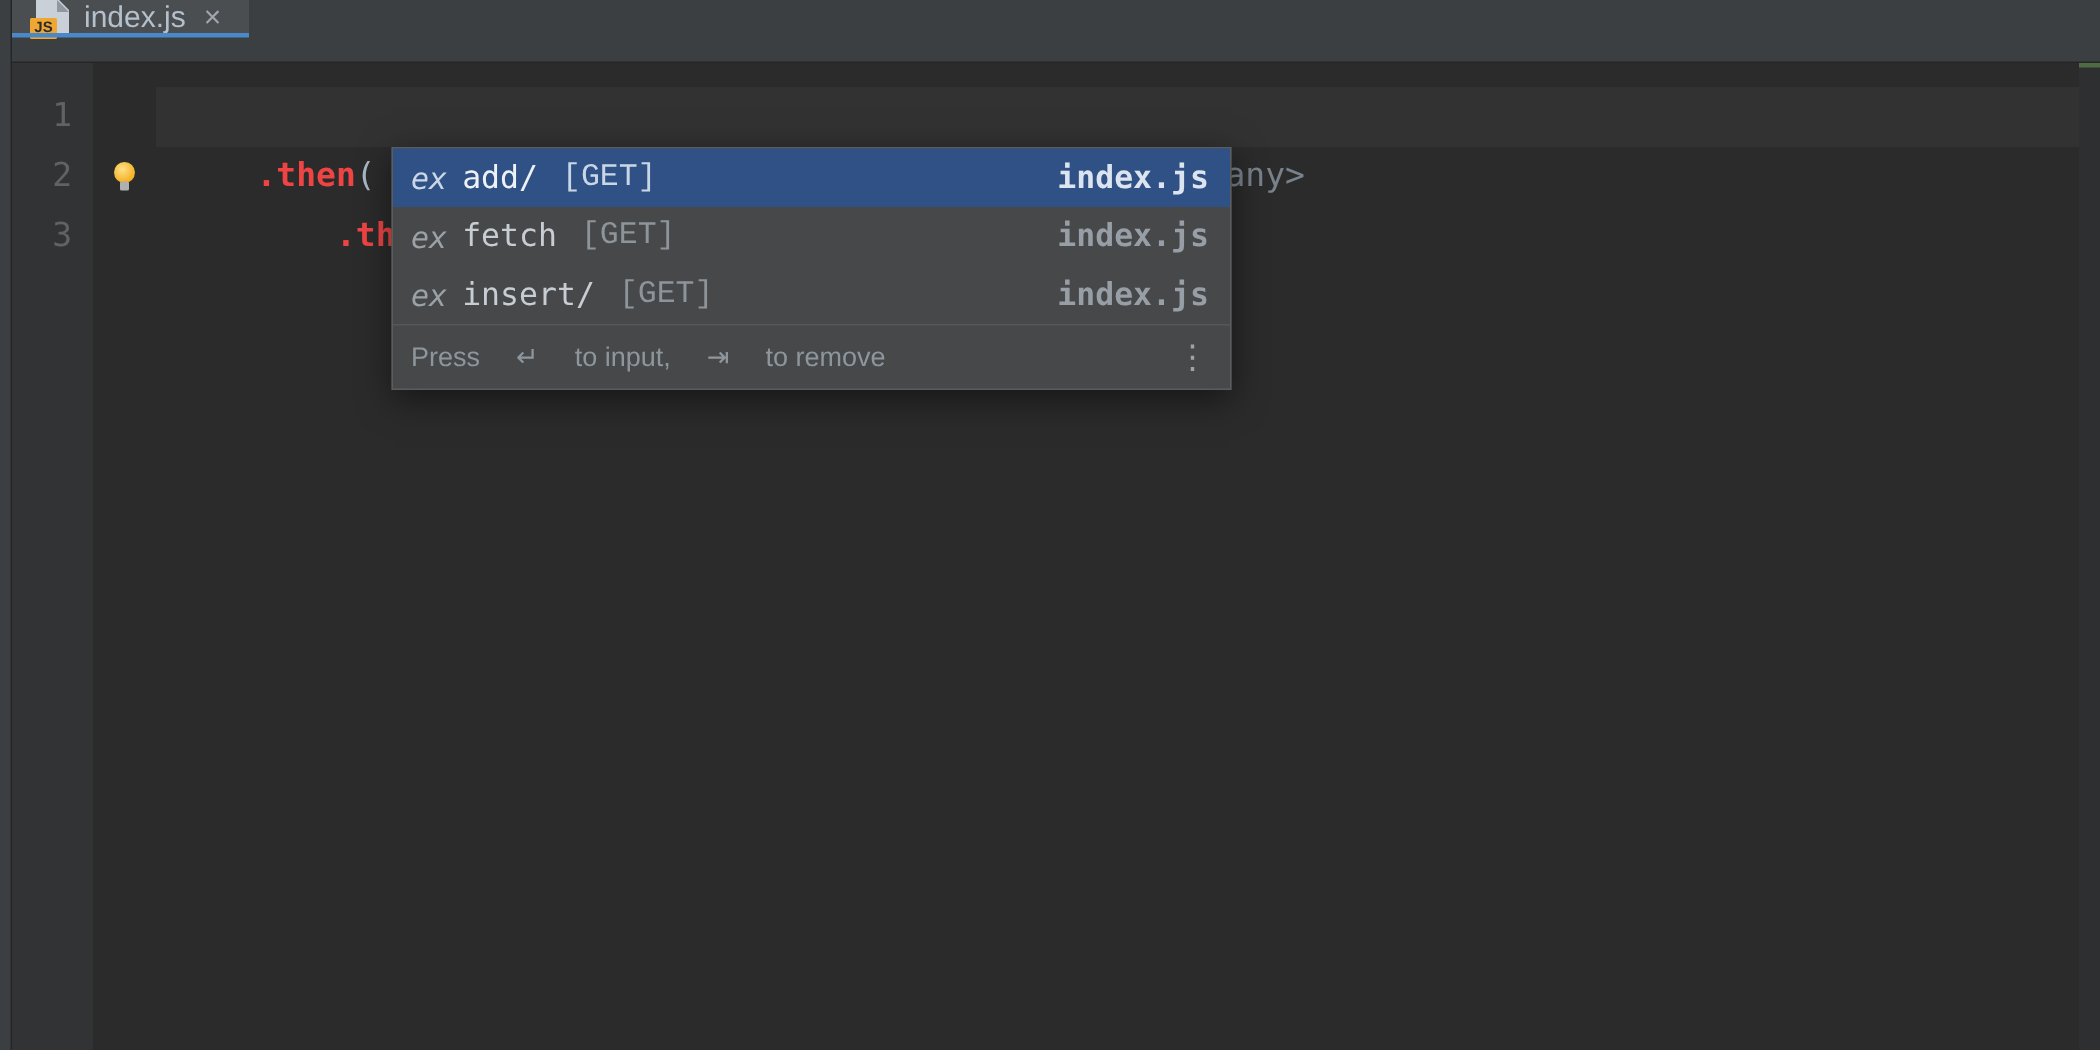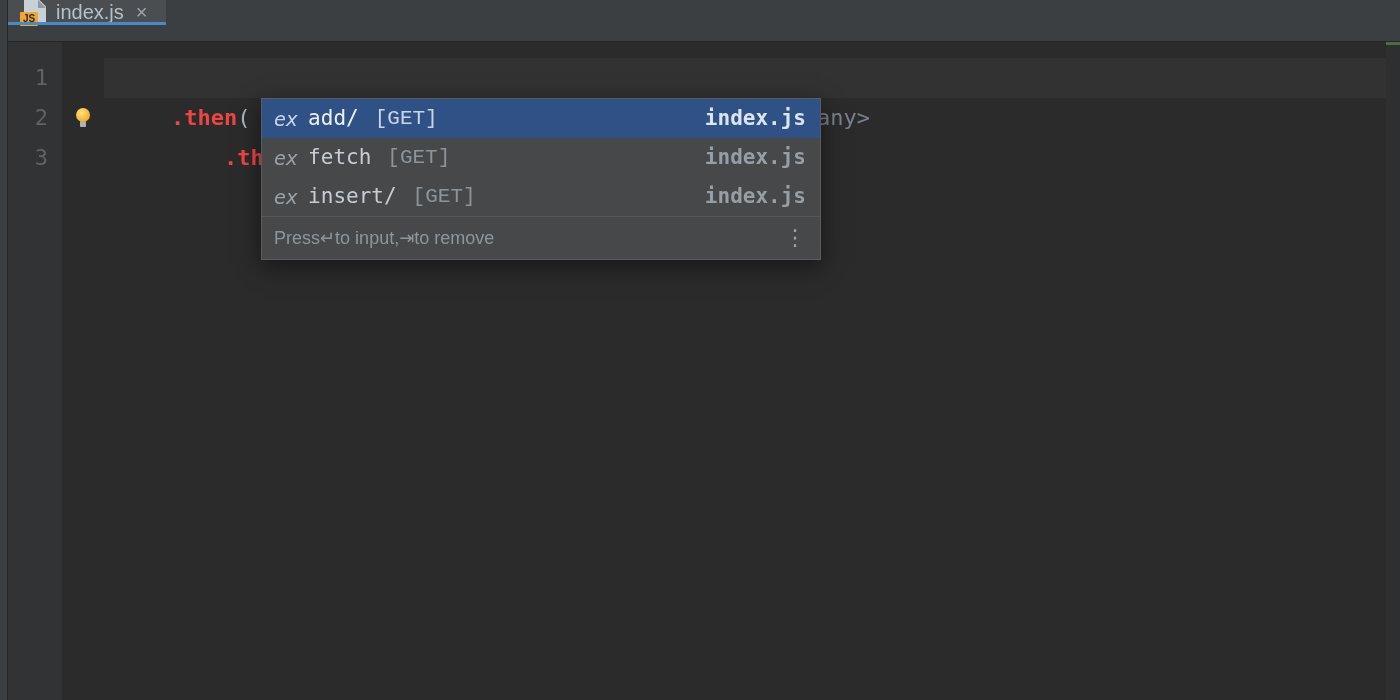--- a/index.html
+++ b/index.html
@@ -124,20 +124,21 @@
   .popup-row .path { font-weight: 400; }
   .popup-row .method { margin-left: 16px; color: #8d949a; font-family: Liberation Mono, monospace; }
   .popup-row.selected .method { color: #c9d6e6; }
   .popup-row .file { margin-left: auto; color: #979ea5; font-weight: bold; }
   .popup-row.selected .file { color: #dbe4ef; }
   .popup-footer {
     display: flex; align-items: center;
     padding: 10px 12px;
     color: #8e969d; font-family: ui-sans-serif, sans-serif; font-size: 18px;
     border-top: 1px solid #55585a;
+    gap: 24px;
   }
   .kbd { font-family: ui-sans-serif, sans-serif; }
   .dots { margin-left: auto; font-size: 22px; letter-spacing: 2px; color: #9da3a9; }
   .scrollbar {
     position: absolute; top: 0; right: 0; bottom: 0; width: 14px;
     background: #2e2f30;
   }
   .scrollbar::before {
     content:""; position:absolute; left:0; right:0; top:0; height:3px;
     background:#4e6b46;

